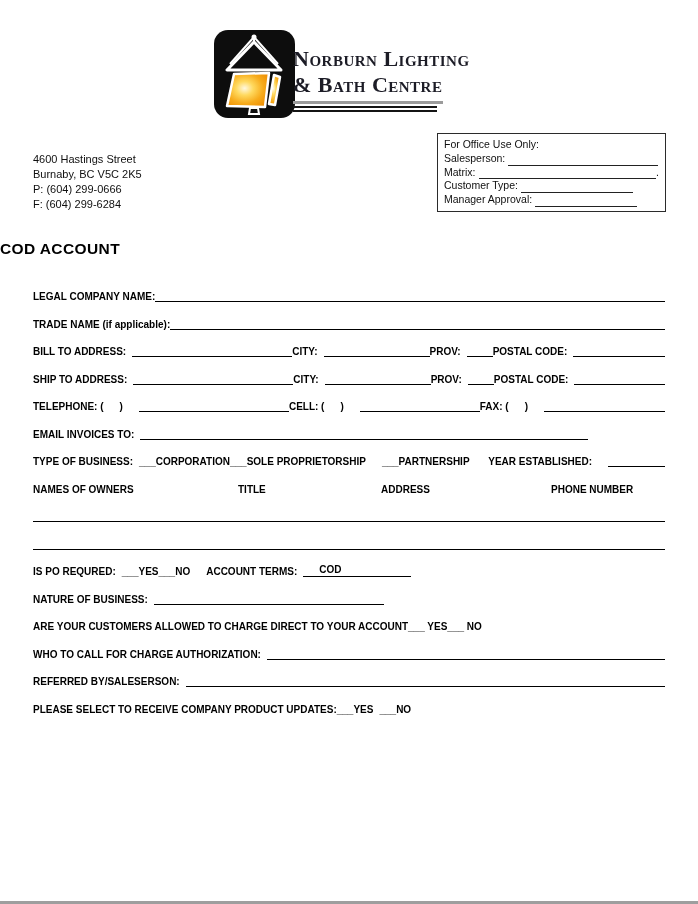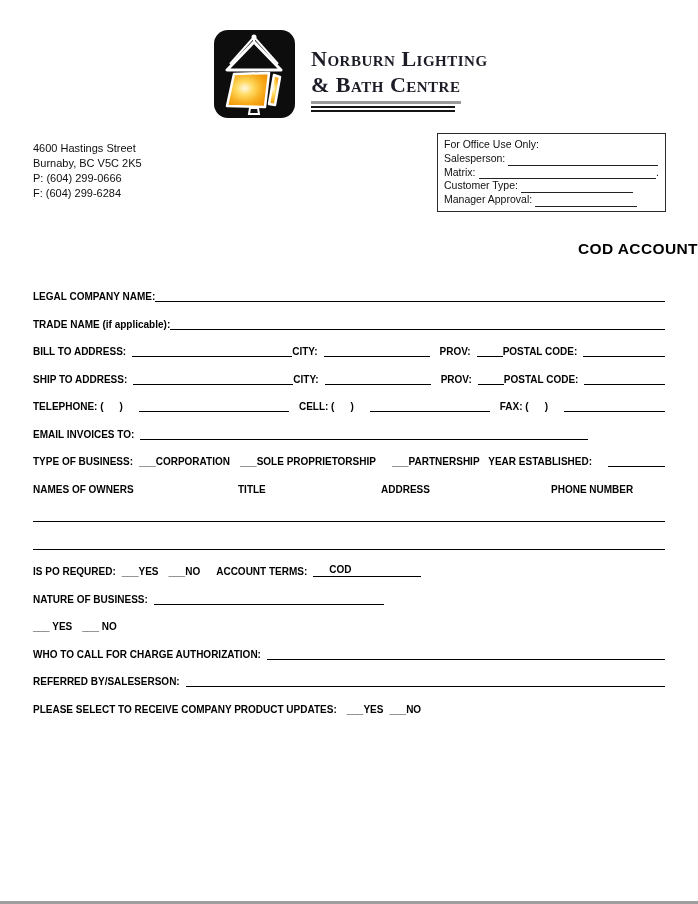--- a/index.html
+++ b/index.html
@@ -4,57 +4,57 @@
 <style>
   html,body { margin:0; padding:0; background:#fff; }
   .page {
     position:relative; width:698px; height:904px; background:#ffffff;
     font-family:"Liberation Sans", sans-serif; color:#000; overflow:hidden;
   }
   .bottom-edge { position:absolute; left:0; right:0; bottom:0; height:3px; background:#9e9e9e; }
 
   
   .logo { position:absolute; left:214px; top:30px; width:81px; height:88px; }
-  .brand { position:absolute; left:311px; top:46px; }
+  .brand { position:absolute; left:293px; top:46px; }
   .brand-line {
     font-family:"Liberation Serif", serif; font-variant:small-caps;
     font-size:22px; line-height:26px; color:#1c1c26; letter-spacing:0.5px; font-weight:600;
   }
   .brand-rules { margin-top:3px; width:150px; }
   .rule-gray  { height:3px; background:#9b9b9b; margin-bottom:2px; }
   .rule-black { height:2px; background:#141414; margin-bottom:2px; width:144px; }
 
-  .contact { position:absolute; left:33px; top:141px; font-size:11px; line-height:15px; color:#0f0f0f; }
+  .contact { position:absolute; left:33px; top:152px; font-size:11px; line-height:15px; color:#0f0f0f; }
 
   .office-box {
     position:absolute; left:437px; top:133px; width:215px;
     border:1.5px solid #2b2b2b; padding:4px 6px 4px 6px;
     font-size:10.5px; line-height:13.8px; color:#0f0f0f;
   }
   .ob-row { display:flex; align-items:flex-end; height:13.8px; white-space:pre; }
   .ob-line { border-bottom:1px solid #222; height:11px; flex:1; margin-left:3px; }
   .ob-mr2  { margin-right:1px; }
   .ob-mr26 { margin-right:26px; }
   .ob-mr24 { margin-right:22px; }
 
   .title {
-    position:absolute; top:240px; left:0; right:0; text-align:right;
+    position:absolute; top:240px; left:0; right:0; text-align:left;
     font-size:15.5px; font-weight:bold; letter-spacing:0.4px;
   }
 
   
   .form { position:absolute; left:33px; right:33px; top:288px; font-size:10px; font-weight:bold; }
   .r { display:flex; align-items:flex-end; height:14px; margin-bottom:13.5px; white-space:pre; }
   .mt6 { margin-top:6px; }
   .ln { border-bottom:1.3px solid #000; height:12px; }
   .grow { flex:1; }
   .w160{width:160px} .w150{width:150px} .w120{width:120px} .w106{width:106px}
   .w26{width:26px}  .w448{width:448px} .w225{width:225px} .w57{width:57px}
   .w230{width:230px}
-  .g4{margin-left:16px} .g6{margin-left:6px} .g8{margin-left:0} .g10{margin-left:10px}
+  .g4{margin-left:16px} .g6{margin-left:6px} .g8{margin-left:0} .g10{}
   .g12{margin-left:12px} .g16{margin-left:16px}
   .pgap { width:16px; }
   .cod { border-bottom:1.3px solid #000; height:12px; width:92px; padding-left:16px; }
   .col1{width:205px} .col2{width:143px} .col3{width:170px}
 </style>
 </head>
 <body>
 
 <div class="page">
 
@@ -207,20 +207,21 @@
       <span class="g16">ACCOUNT TERMS:</span>
       <span class="cod g6">COD</span>
     </div>
 
     <div class="r">
       <span>NATURE OF BUSINESS:</span>
       <span class="ln w230 g6"></span>
     </div>
 
     <div class="r">
+      <span>ARE YOUR CUSTOMERS ALLOWED TO CHARGE DIRECT TO YOUR ACCOUNT</span>
       <span class="g8">___ YES</span>
       <span class="g10">___ NO</span>
     </div>
 
     <div class="r">
       <span>WHO TO CALL FOR CHARGE AUTHORIZATION:</span>
       <span class="ln grow g6"></span>
     </div>
 
     <div class="r">

